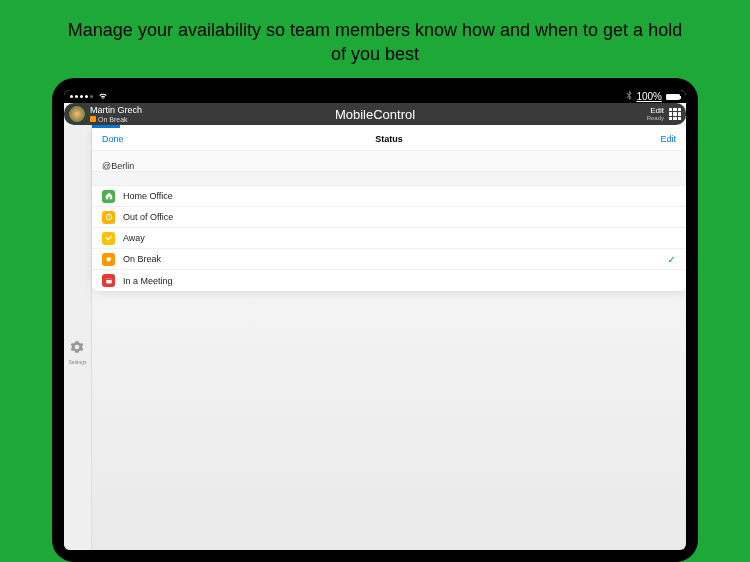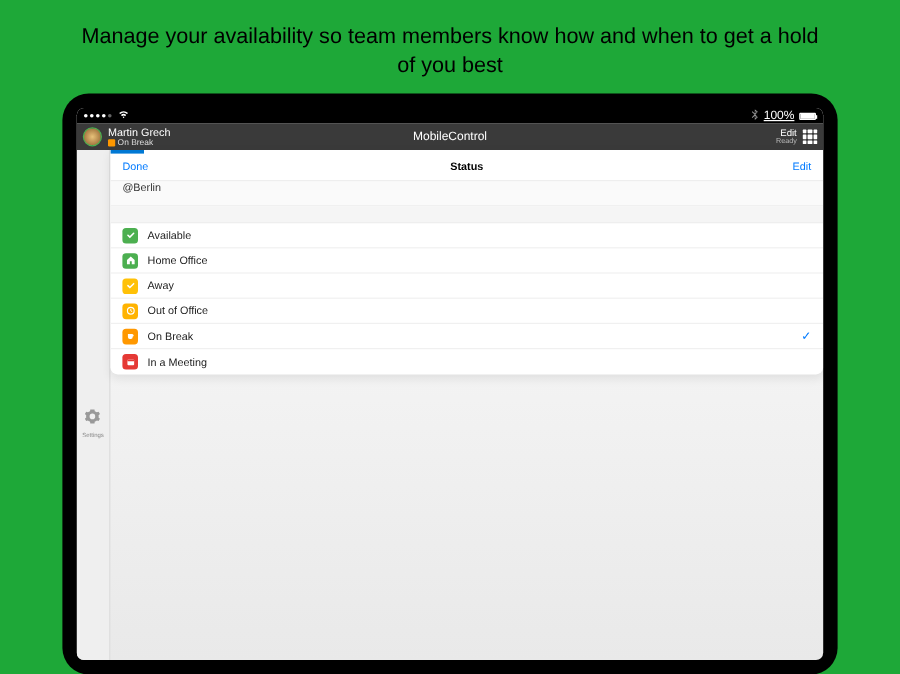--- a/index.html
+++ b/index.html
@@ -13,28 +13,28 @@
 .ios-left { display: flex; align-items: center; gap: 2px; }
 .dot { width: 3px; height: 3px; border-radius: 50%; background: #fff; display: inline-block; }
 .dot.dim { background: #666; }
 .ios-right { display: flex; align-items: center; gap: 4px; }
 .bt { opacity: .6; }
 .batt { width: 14px; height: 6px; border: 0.7px solid #fff; border-radius: 1px; position: relative; }
 .batt::after { content: ""; position: absolute; right: -2px; top: 1.5px; width: 1px; height: 2.5px; background: #fff; }
 .batt i { display: block; width: 100%; height: 100%; background: #fff; }
 
 
-.app-header { height: 22px; background: #3a3a3a; display: flex; align-items: center; position: relative; color: #fff; font-size: 9px; }
+.app-header { height: 22px; background: #3a3a3a; display: flex; align-items: center; position: relative; color: #fff; font-size: 9px; border-radius: 10px; }
 .avatar { width: 16px; height: 16px; border-radius: 50%; background: radial-gradient(circle,#e8c27a,#8a5a2a); border: 1.5px solid #4caf50; margin-left: 5px; position: relative; }
 .user-block { margin-left: 5px; line-height: 1; }
 .user-name { font-size: 9px; font-weight: 500; }
 .user-status-row { display: flex; align-items: center; gap: 2px; margin-top: 1px; }
 .status-sq { width: 6px; height: 6px; background: #ff9800; border-radius: 1px; }
 .user-status { font-size: 7px; color: #ddd; }
-.app-title { position: absolute; left: 50%; transform: translateX(-50%); font-size: 10px; }
+.app-title { position: absolute; left: 50%; transform: translateX(-50%); font-size: 13px; }
 .hdr-right { position: absolute; right: 5px; display: flex; align-items: center; gap: 5px; }
 .voip { text-align: right; line-height: 1; }
 .voip-top { font-size: 8px; }
 .voip-bot { font-size: 6px; color: #bbb; }
 .grid-icon { width: 12px; height: 12px; display: grid; grid-template-columns: repeat(3,1fr); grid-template-rows: repeat(3,1fr); gap: 1px; }
 .grid-icon i { background: #fff; border-radius: 0.5px; }
 
 
 .left-rail { position: absolute; left: 0; top: 35px; bottom: 0; width: 28px; background: #efefef; border-right: 1px solid #ddd; display: flex; flex-direction: column; align-items: center; padding-top: 215px; }
 .rail-item { display: flex; flex-direction: column; align-items: center; color: #888; }
@@ -42,21 +42,21 @@
 .rail-label { font-size: 5px; margin-top: 1px; }
 
 
 .panel { position: absolute; left: 28px; top: 35px; right: 0; background: #fff; border-radius: 0 0 6px 6px; box-shadow: 0 3px 8px rgba(0,0,0,0.08); overflow: hidden; }
 .panel-accent { height: 3px; background: #0078d4; width: 28px; }
 .panel-head { height: 22px; display: flex; align-items: center; justify-content: space-between; padding: 0 10px; font-size: 9px; position: relative; }
 .panel-head .done { color: #007aff; font-weight: 500; }
 .panel-head .title { position: absolute; left: 50%; transform: translateX(-50%); font-weight: 600; color: #000; }
 .panel-head .edit { color: #007aff; }
 
-.location-row { height: 22px; border-top: 1px solid #eee; border-bottom: 1px solid #eee; display: flex; align-items: flex-start; padding: 0 10px; font-size: 9px; color: #333; background: #fafafa; }
+.location-row { height: 22px; border-top: 1px solid #eee; border-bottom: 1px solid #eee; display: flex; align-items: flex-end; padding: 0 10px; font-size: 9px; color: #333; background: #fafafa; }
 
 .spacer { height: 14px; background: #f5f5f5; border-bottom: 1px solid #eee; }
 
 .status-list { }
 .status-row { height: 21px; display: flex; align-items: center; padding: 0 10px; border-bottom: 1px solid #f0f0f0; font-size: 9px; color: #222; position: relative; cursor: pointer; }
 .status-row:last-child { border-bottom: none; border-radius: 0 0 6px 6px; }
 .status-icon { width: 13px; height: 13px; border-radius: 3px; margin-right: 8px; display: flex; align-items: center; justify-content: center; flex-shrink: 0; }
 .check-mark { position: absolute; right: 10px; color: #007aff; font-size: 10px; }
 
 .ic-green { background: #4caf50; }
@@ -149,58 +149,50 @@
         <span class="done">Done</span>
         <span class="title">Status</span>
         <span class="edit">Edit</span>
       </div>
       <div class="location-row">
         <span>@Berlin</span>
       </div>
       <div class="spacer"></div>
       <div class="status-list">
 
-        <div class="status-row">
-          <span class="status-icon ic-green">
-            <svg viewBox="0 0 10 10">
-                <path d="M2 5 L4 7 L8 3" stroke="#fff" stroke-width="1.6" fill="none" stroke-linecap="round"></path>
-              </svg>
-          </span>
-          <span>Available</span>
-        </div>
 
         <div class="status-row">
           <span class="status-icon ic-home">
             <svg viewBox="0 0 10 10">
                 <path d="M5 1 L9 4.5 V9 H6 V6 H4 V9 H1 V4.5 Z" fill="#fff"></path>
               </svg>
           </span>
           <span>Home Office</span>
-        </div>
-
-        <div class="status-row">
-          <span class="status-icon ic-away">
-            <svg viewBox="0 0 10 10">
-                <path d="M2 5 L4 7 L8 3" stroke="#fff" stroke-width="1.6" fill="none" stroke-linecap="round"></path>
-              </svg>
-          </span>
-          <span>Away</span>
         </div>
 
         <div class="status-row">
           <span class="status-icon ic-ooo">
             <svg viewBox="0 0 10 10">
                 <circle cx="5" cy="5" r="3.5" fill="none" stroke="#fff" stroke-width="1.2"></circle>
                 <path d="M5 3 V5 L6.5 6" stroke="#fff" stroke-width="1" fill="none"></path>
               </svg>
           </span>
           <span>Out of Office</span>
         </div>
 
         <div class="status-row">
+          <span class="status-icon ic-away">
+            <svg viewBox="0 0 10 10">
+                <path d="M2 5 L4 7 L8 3" stroke="#fff" stroke-width="1.6" fill="none" stroke-linecap="round"></path>
+              </svg>
+          </span>
+          <span>Away</span>
+        </div>
+
+        <div class="status-row">
           <span class="status-icon ic-break">
             <svg viewBox="0 0 10 10">
                 <path d="M2 3 H7 V6 A2 2 0 0 1 5 8 H4 A2 2 0 0 1 2 6 Z M7 3.5 A1 1 0 0 1 7 5.5" fill="#fff"></path>
               </svg>
           </span>
           <span>On Break</span>
           <span class="check-mark">✓</span>
         </div>
 
 

